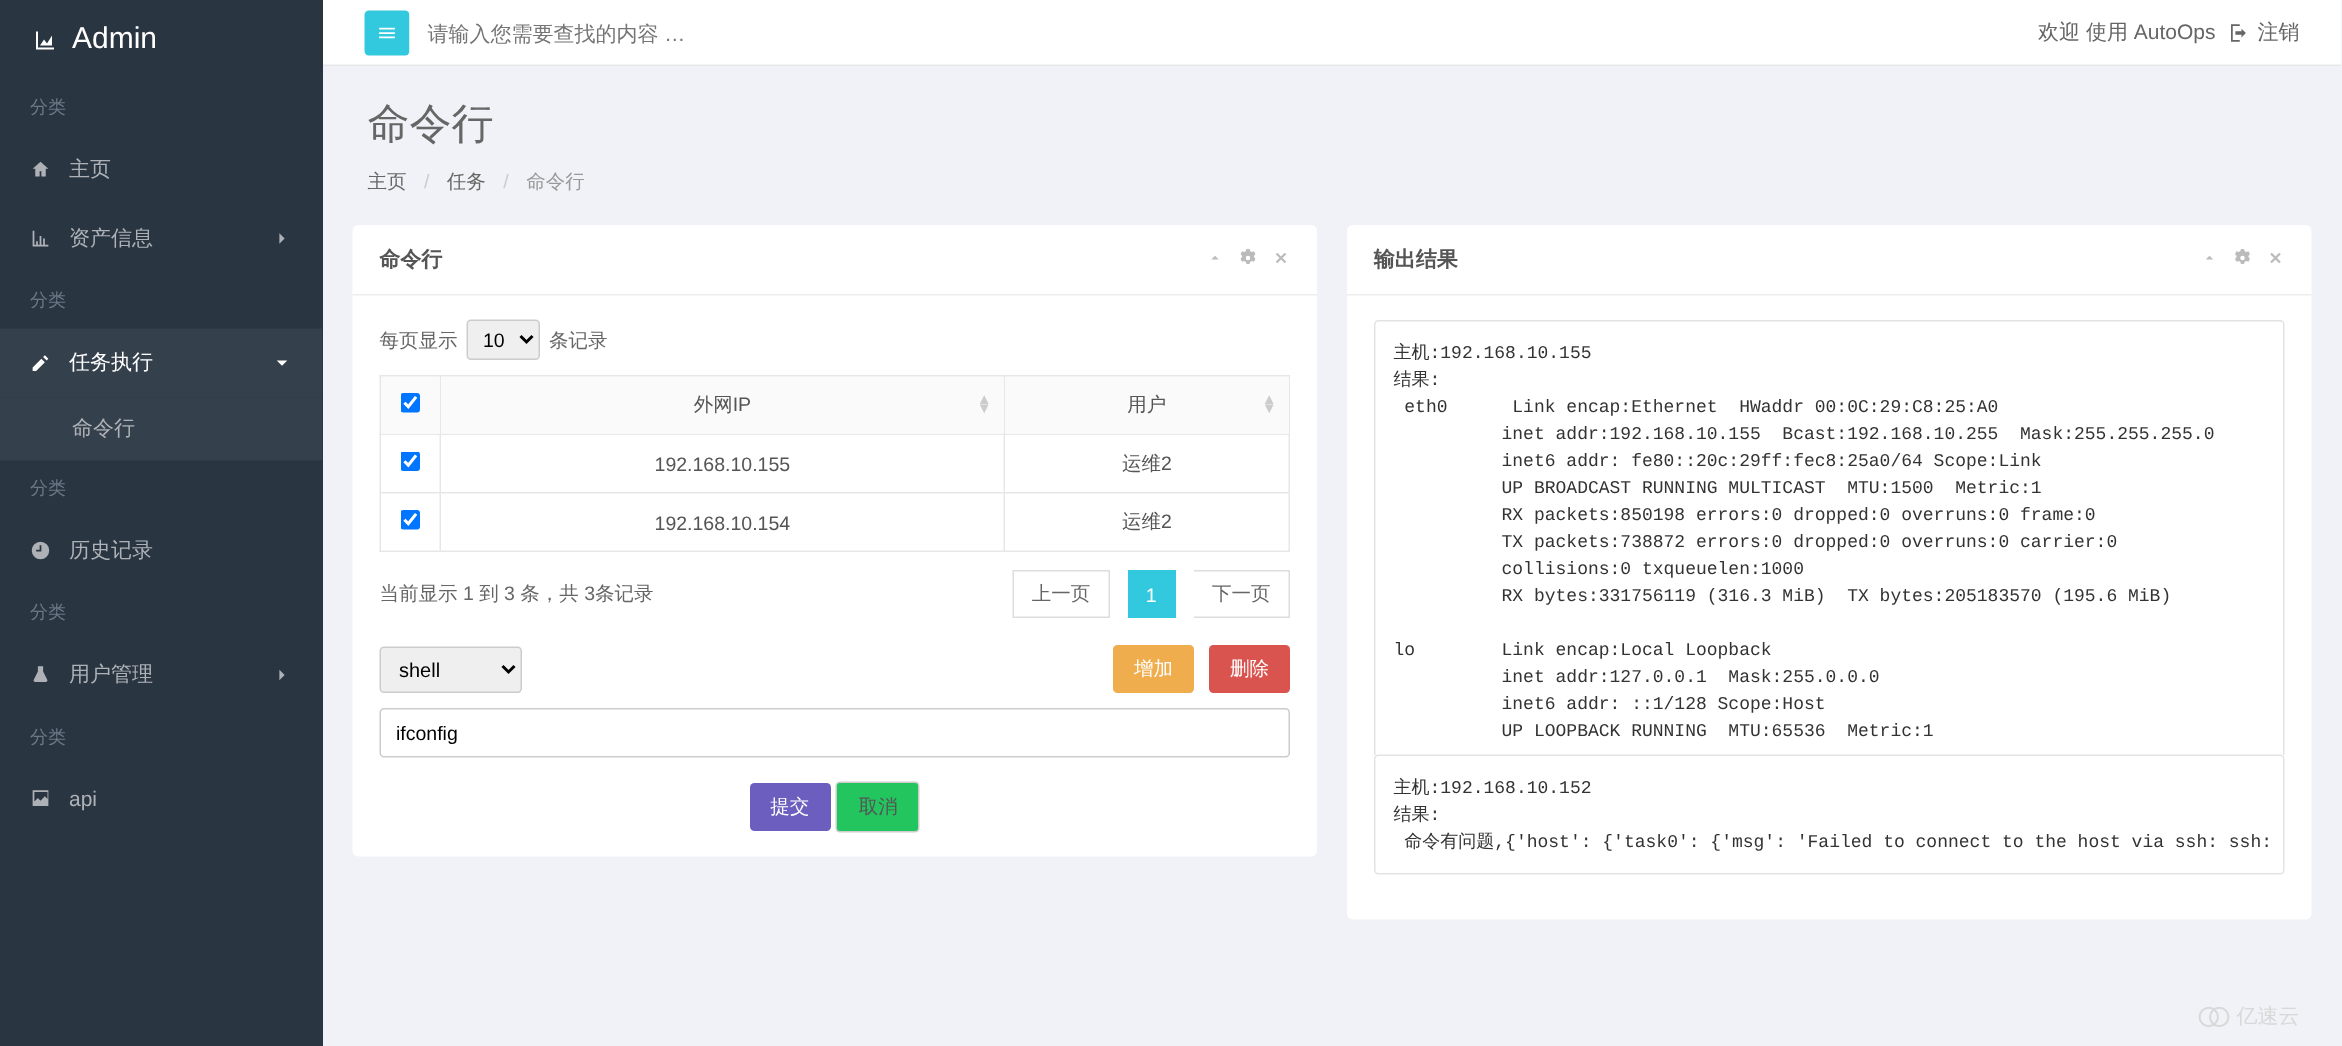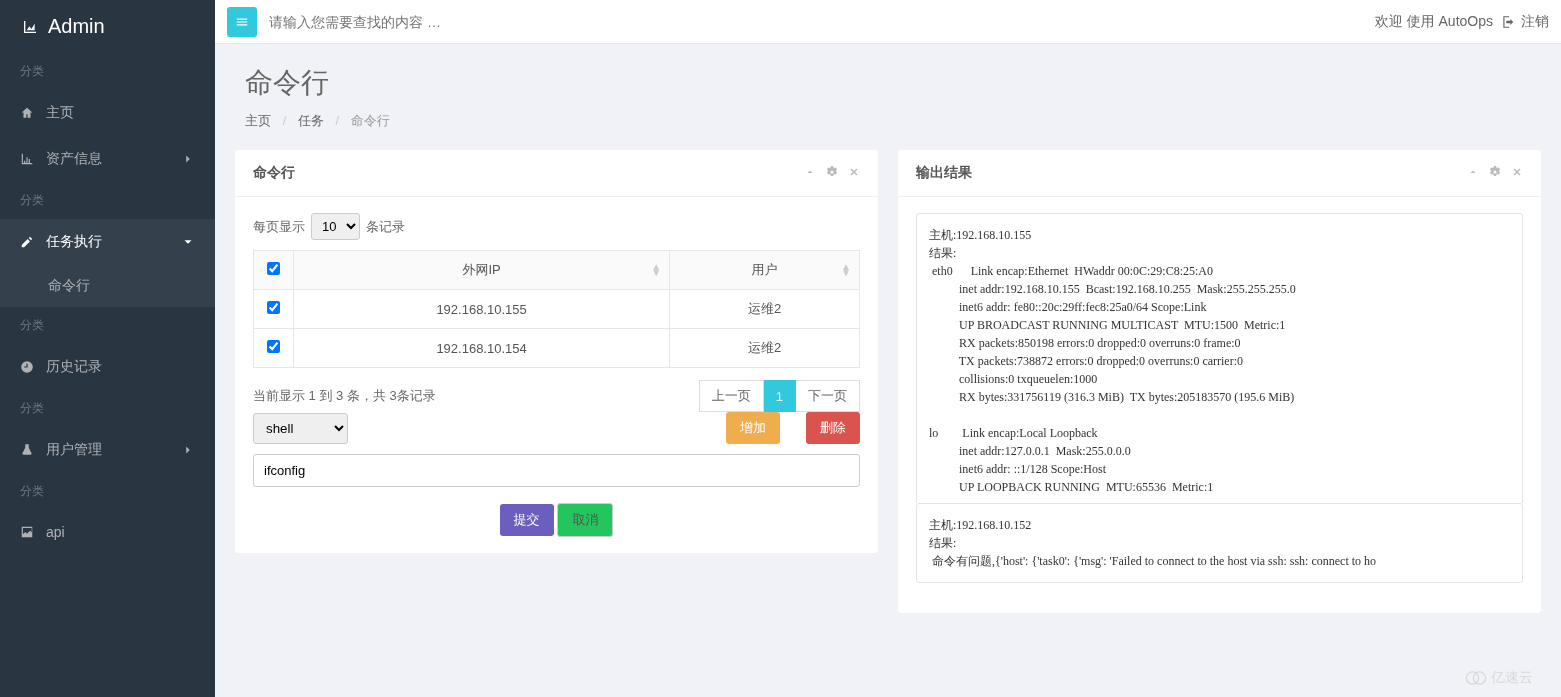--- a/index.html
+++ b/index.html
@@ -9,21 +9,21 @@
 .logo svg { width: 20px; height: 16px; fill: #fff; }
 .nav-section { padding: 10px 20px; font-size: 12px; color: #6b7886; }
 .nav-item { padding: 14px 20px; color: #aeb2b7; cursor: pointer; display: flex; align-items: center; justify-content: space-between; }
 .nav-item.active { background: #35404d; color: #fff; }
 .nav-item-inner { display: flex; align-items: center; gap: 12px; }
 .nav-item svg { width: 14px; height: 14px; fill: currentColor; }
 .nav-sub-item { padding: 12px 20px 12px 48px; color: #aeb2b7; cursor: pointer; background: #35404d; }
 .nav-chevron { width: 10px; height: 10px; }
 
 .main { margin-left: 215px; min-height: 100vh; }
-.topbar { background: #fff; height: 44px; display: flex; align-items: center; padding: 0 12px; border-bottom: 1px solid #e7e7e7; }
+.topbar { background: #fff; height: 44px; display: flex; align-items: center; padding: 0 28px; border-bottom: 1px solid #e7e7e7; }
 .toggle-btn { background: #32c8de; color: #fff; border: none; width: 30px; height: 30px; border-radius: 3px; cursor: pointer; display: flex; align-items: center; justify-content: center; }
 .toggle-btn svg { width: 14px; height: 14px; fill: #fff; }
 .search-top { border: none; outline: none; padding: 6px 12px; flex: 1; color: #999; font-size: 14px; }
 .top-right { display: flex; align-items: center; gap: 8px; color: #666; }
 .logout { display: flex; align-items: center; gap: 6px; cursor: pointer; color: #666; }
 .logout svg { width: 14px; height: 14px; fill: currentColor; }
 
 .page-header { padding: 20px 30px; }
 .page-title { font-size: 28px; font-weight: 300; color: #666; margin-bottom: 10px; }
 .breadcrumb { color: #999; font-size: 13px; }
@@ -42,36 +42,36 @@
 .table-controls select, .table-controls input { border: 1px solid #ccc; padding: 4px 6px; border-radius: 3px; font-size: 13px; }
 .table-controls input { width: 190px; }
 .table-controls .left-ctrl, .table-controls .right-ctrl { display: flex; align-items: center; gap: 6px; }
 
 table { width: 100%; border-collapse: collapse; font-size: 13px; }
 th, td { padding: 10px 12px; border: 1px solid #e7e7e7; text-align: center; color: #555; }
 th { background: #fafafa; font-weight: normal; position: relative; }
 .sort-icons { position: absolute; right: 8px; top: 50%; transform: translateY(-50%); color: #ccc; font-size: 10px; line-height: 6px; }
 
 .table-footer { display: flex; justify-content: space-between; align-items: center; margin-top: 12px; font-size: 13px; color: #666; }
-.pagination { display: flex; gap: 0; justify-content: center; }
+.pagination { display: flex; gap: 12px; justify-content: center; }
 .pagination button { border: 1px solid #ddd; background: #fff; padding: 6px 12px; cursor: pointer; font-size: 13px; color: #666; }
 .pagination button.active { background: #32c8de; color: #fff; border-color: #32c8de; }
 .pagination button + button { border-left: none; }
 
-.form-row { display: flex; gap: 26px; align-items: center; flex-wrap: wrap; }
+.form-row { margin-top: 18px; display: flex; gap: 10px; align-items: center; flex-wrap: wrap; }
 .form-row select { border: 1px solid #ccc; padding: 6px 8px; border-radius: 3px; width: 95px; }
 .btn { border: none; padding: 7px 14px; border-radius: 3px; cursor: pointer; font-size: 13px; color: #fff; }
 .btn-warning { background: #f0ad4e; }
 .btn-danger { background: #d9534f; }
 .btn-primary { background: #6c5ebf; }
 .btn-default { background: #22c55e; border: 1px solid #ccc; color: #555; }
 .cmd-input { width: 100%; border: 1px solid #ccc; padding: 8px 10px; border-radius: 3px; margin-top: 10px; font-size: 13px; }
 .submit-row { margin-top: 16px; text-align: center; }
 
-.output-box { border: 1px solid #e3e3e3; border-radius: 3px; padding: 12px; font-family: Liberation Serif, serif; font-size: 12px; line-height: 1.5; white-space: pre; overflow-x: auto; color: #333; margin-bottom: 14px; }
+.output-box { border: 1px solid #e3e3e3; border-radius: 3px; padding: 12px; font-family: Liberation Mono, monospace; font-size: 12px; line-height: 1.5; white-space: pre; overflow-x: auto; color: #333; margin-bottom: 14px; }
 .output-scroll { max-height: 290px; overflow-y: auto; }
 .output-scroll::-webkit-scrollbar { width: 10px; }
 .output-scroll::-webkit-scrollbar-thumb { background: #ccc; border-radius: 5px; }
 
 .watermark { position: fixed; right: 28px; bottom: 10px; color: #d8d8d8; font-size: 14px; font-family: monospace; display: flex; align-items: center; gap: 4px; pointer-events: none; }
 </style>
 </head>
 <body>
 
 <div class="sidebar">

